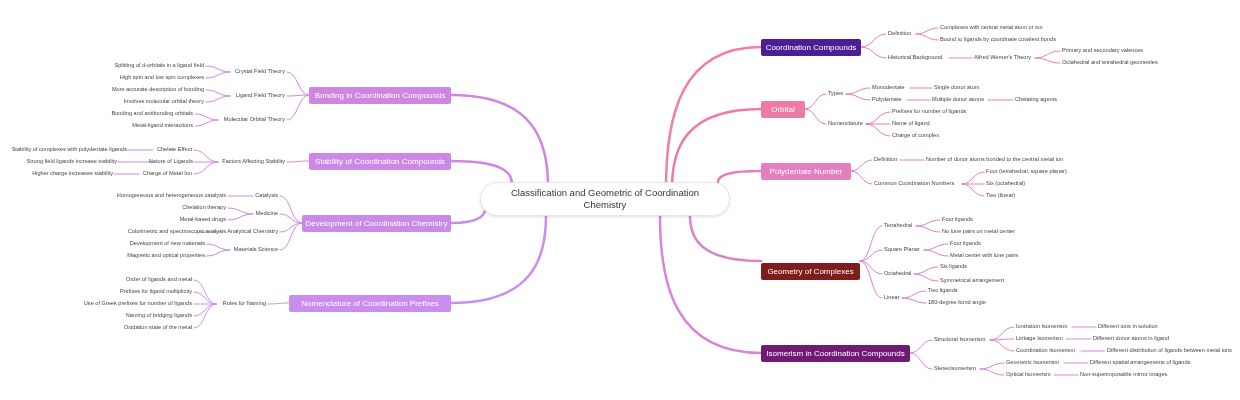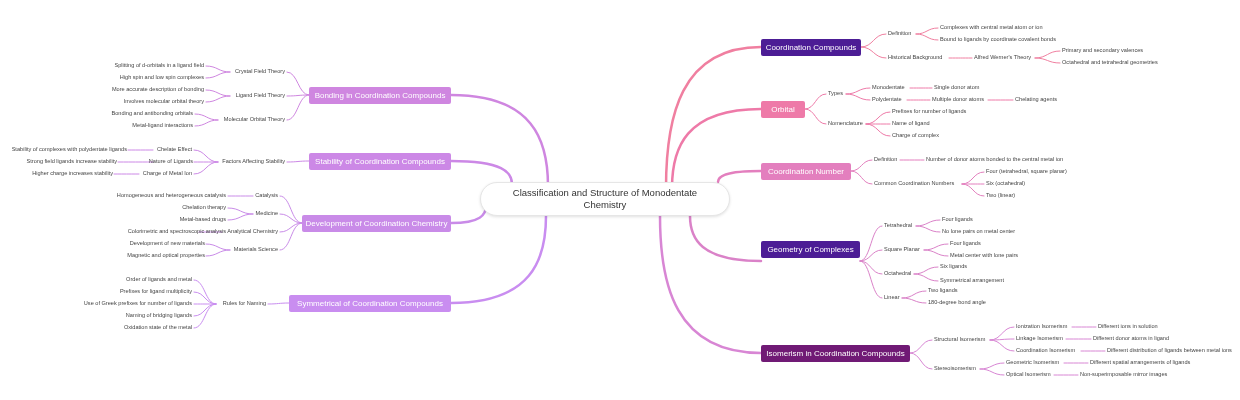--- a/index.html
+++ b/index.html
@@ -104,50 +104,50 @@
     <path d="M230,250 C218,250 218,256 206,256" fill="none" stroke="#c98be8" stroke-width="1" stroke-linecap="round"></path>
     <path d="M289,303 C278.5,303 278.5,304 268,304" fill="none" stroke="#c98df0" stroke-width="1" stroke-linecap="round"></path>
     <path d="M216,304 C205,304 205,280 194,280" fill="none" stroke="#c98df0" stroke-width="1" stroke-linecap="round"></path>
     <path d="M216,304 C205,304 205,292 194,292" fill="none" stroke="#c98df0" stroke-width="1" stroke-linecap="round"></path>
     <path d="M216,304 C205,304 205,304 194,304" fill="none" stroke="#c98df0" stroke-width="1" stroke-linecap="round"></path>
     <path d="M216,304 C205,304 205,316 194,316" fill="none" stroke="#c98df0" stroke-width="1" stroke-linecap="round"></path>
     <path d="M216,304 C205,304 205,328 194,328" fill="none" stroke="#c98df0" stroke-width="1" stroke-linecap="round"></path>
   </svg>
 
 <div class="root">
-  <span>Classification and Structure of Monodentate Chemistry</span>
+  <span>Classification and Geometric of Coordination Chemistry</span>
 </div>
 
 <div class="main" style="left:761px;top:39px;width:100px;background:#4c1d95">
     <span>Coordination Compounds</span>
   </div>
 <div class="main" style="left:761px;top:101px;width:44px;background:#ee7aa8">
     <span>Orbital</span>
   </div>
 <div class="main" style="left:761px;top:163px;width:90px;background:#e37fbe">
-    <span>Coordination Number</span>
-  </div>
-<div class="main" style="left:761px;top:241px;width:99px;background:#4c1d95">
+    <span>Polydentate Number</span>
+  </div>
+<div class="main" style="left:761px;top:263px;width:99px;background:#7f1d1d">
     <span>Geometry of Complexes</span>
   </div>
 <div class="main" style="left:761px;top:345px;width:149px;background:#701a75">
     <span>Isomerism in Coordination Compounds</span>
   </div>
 
 <div class="main" style="left:309px;top:87px;width:142px;background:#cf86e0">
     <span>Bonding in Coordination Compounds</span>
   </div>
 <div class="main" style="left:309px;top:153px;width:142px;background:#cc88e6">
     <span>Stability of Coordination Compounds</span>
   </div>
 <div class="main" style="left:302px;top:215px;width:149px;background:#c98be8">
     <span>Development of Coordination Chemistry</span>
   </div>
 <div class="main" style="left:289px;top:295px;width:162px;background:#c98df0">
-    <span>Symmetrical of Coordination Compounds</span>
+    <span>Nomenclature of Coordination Prefixes</span>
   </div>
 
 <span class="node sub" style="left:888px;top:31px">Definition</span>
 <span class="node sub" style="left:940px;top:25px">Complexes with central metal atom or ion</span>
 <span class="node sub" style="left:940px;top:37px">Bound to ligands by coordinate covalent bonds</span>
 <span class="node sub" style="left:888px;top:55px">Historical Background</span>
 <span class="node sub" style="left:974px;top:55px">Alfred Werner's Theory</span>
 <span class="node sub" style="left:1062px;top:48px">Primary and secondary valences</span>
 <span class="node sub" style="left:1062px;top:60px">Octahedral and tetrahedral geometries</span>
 

